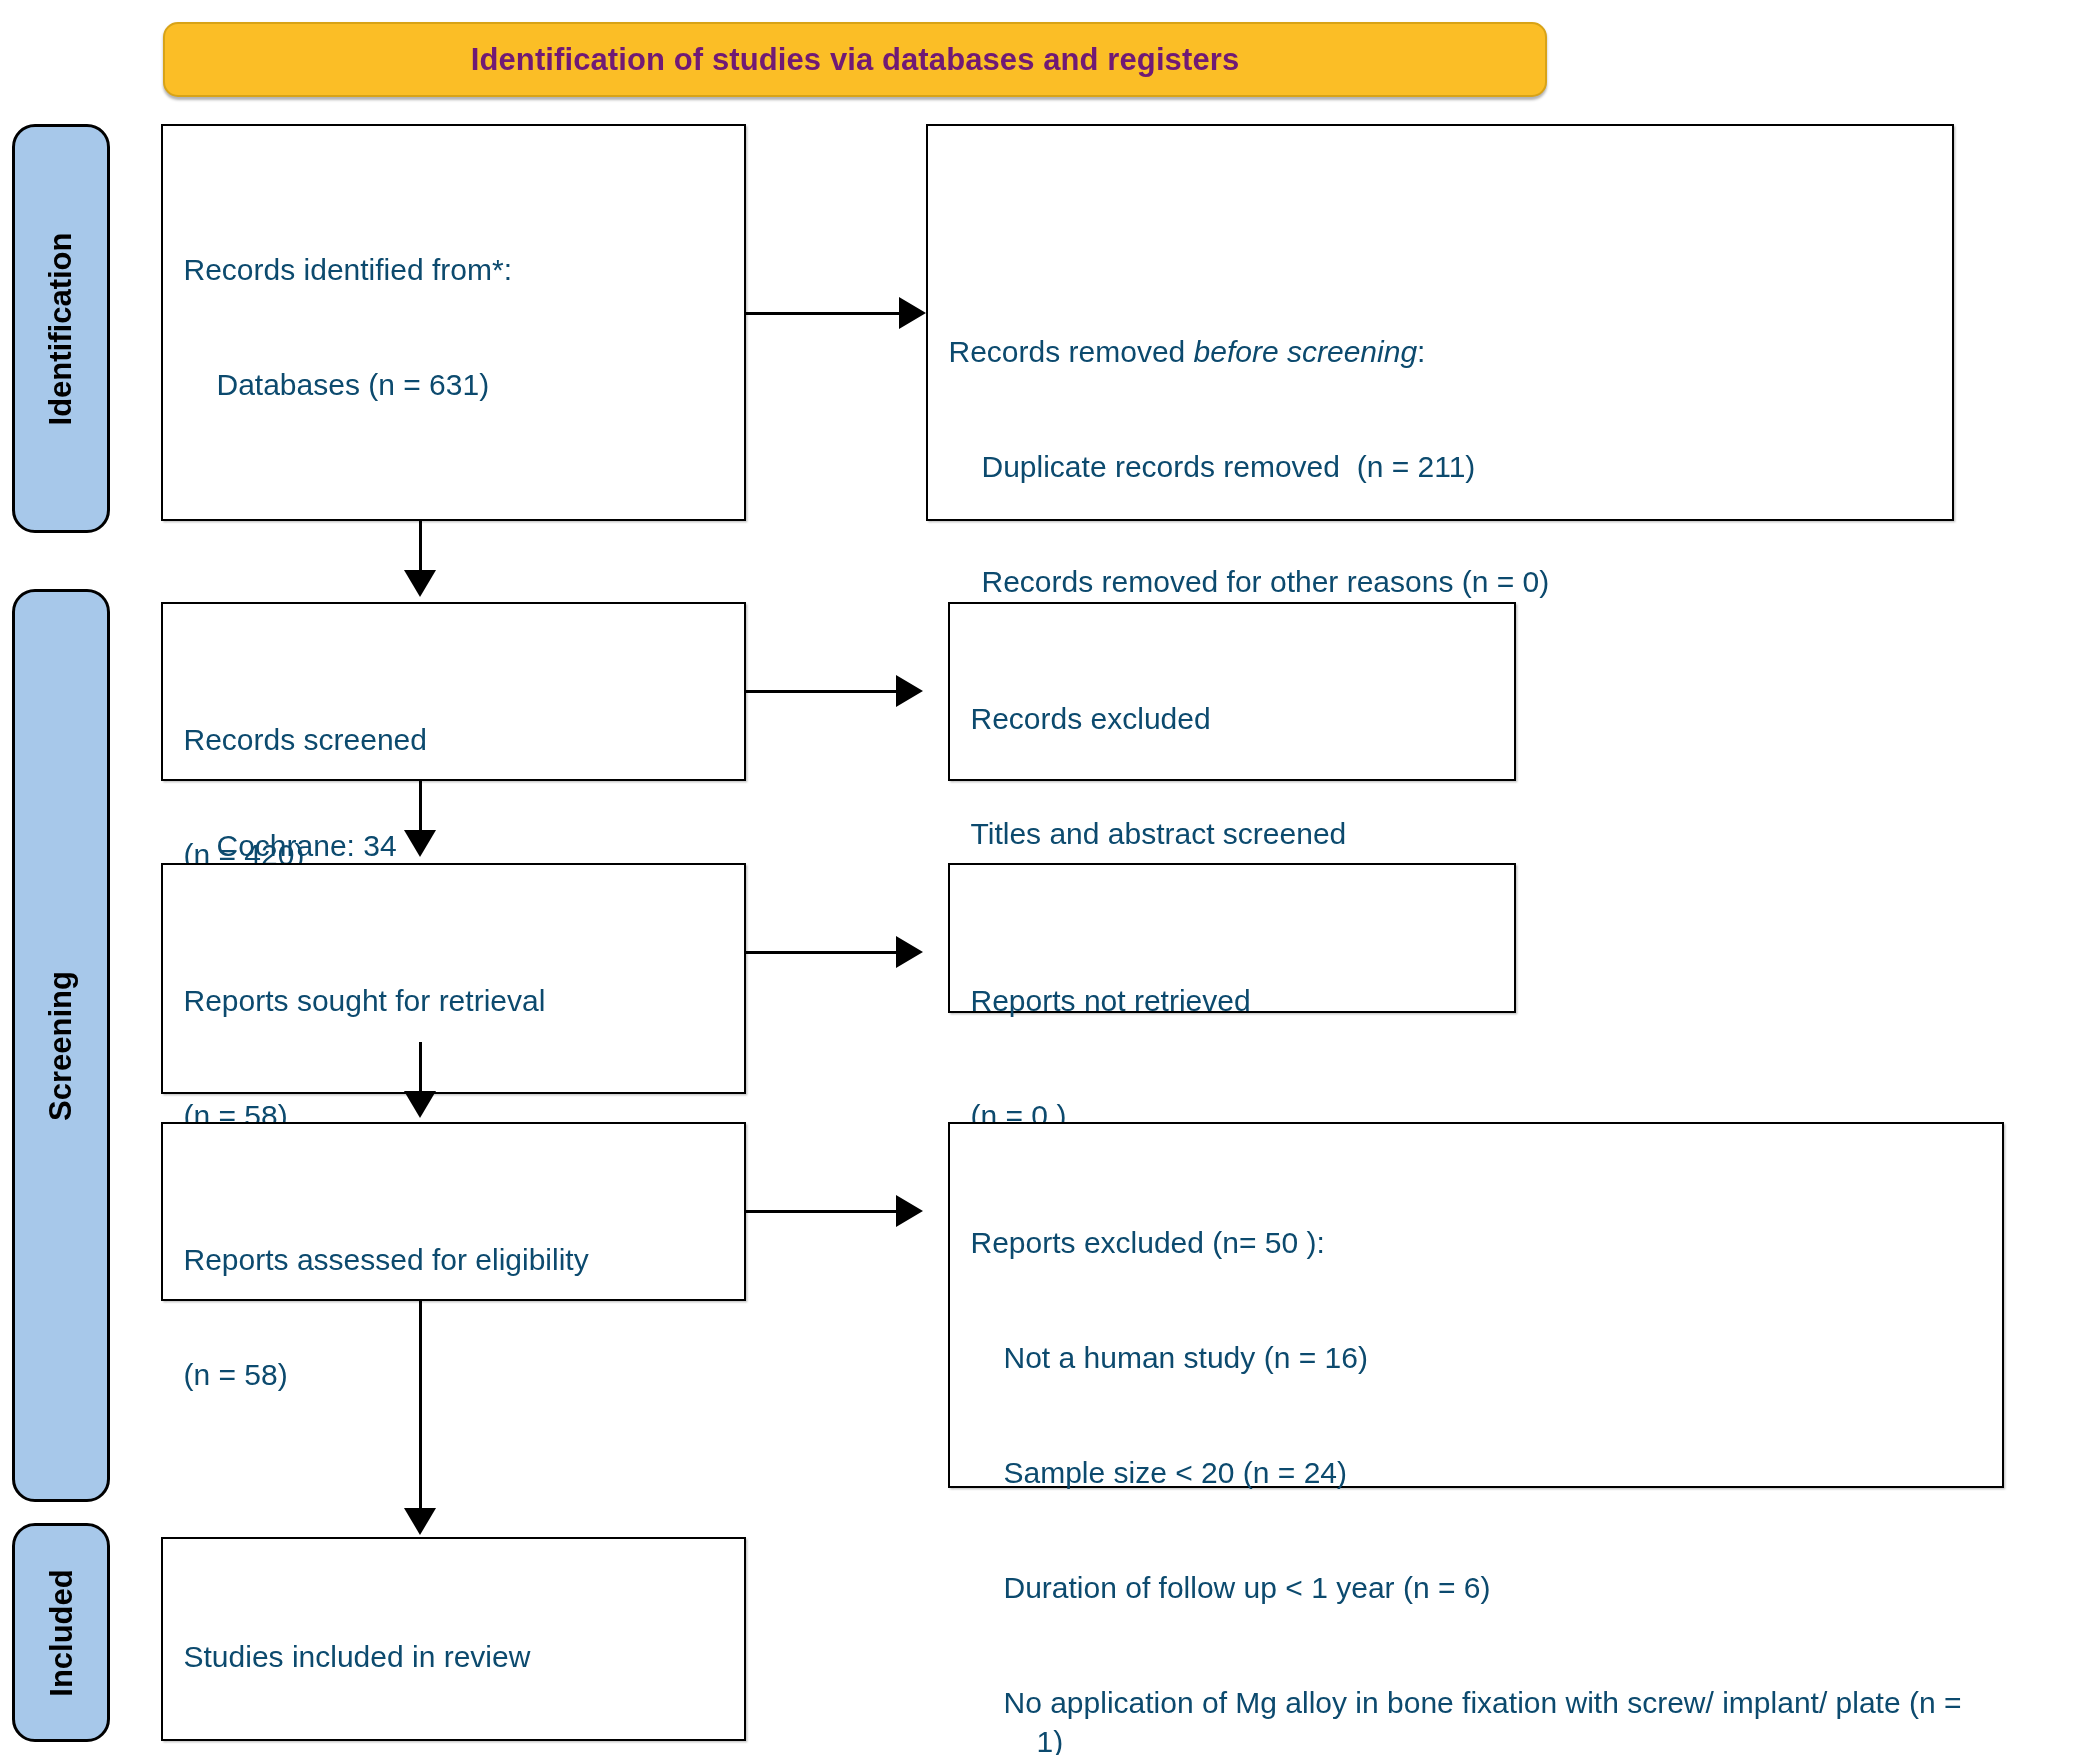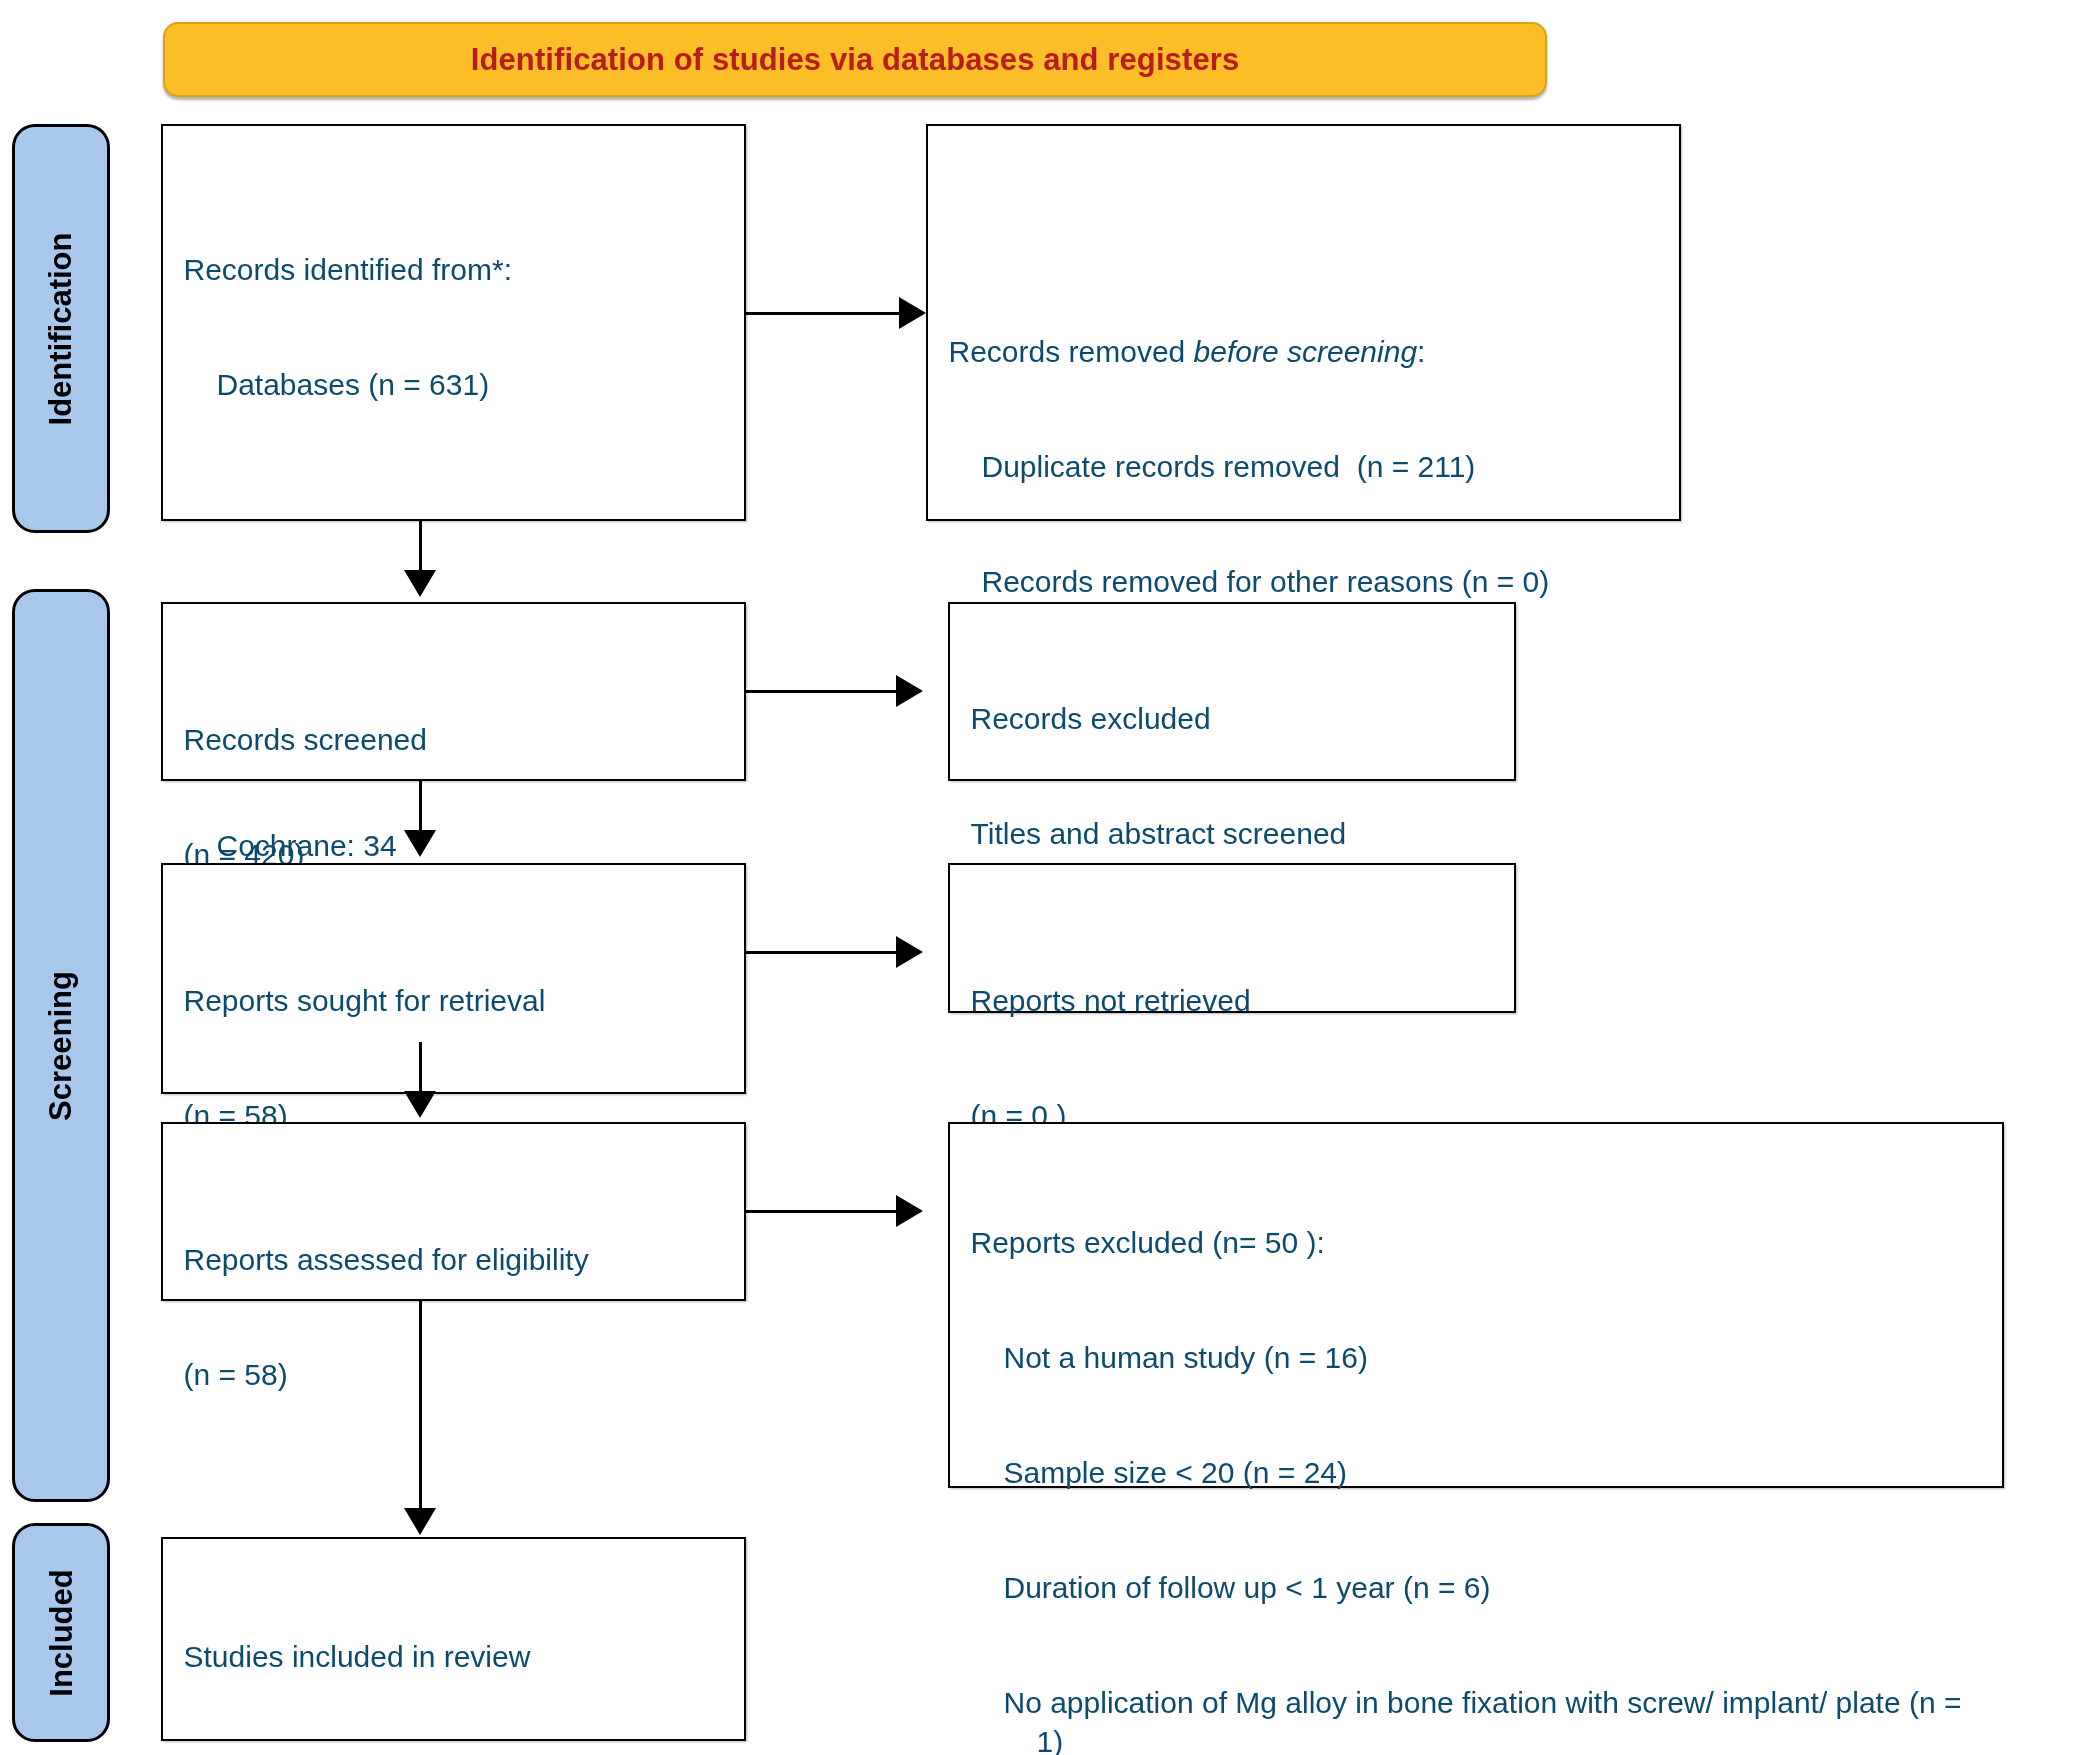--- a/index.html
+++ b/index.html
@@ -24,21 +24,21 @@
     border-radius: 15px;
     box-shadow: 0 2.1px 2.7px rgba(0,0,0,0.30);
     display: flex;
     align-items: center;
     justify-content: center;
     box-sizing: border-box;
   }
   .banner-label {
     font-size: 31px;
     font-weight: bold;
-    color: #b91c1c;
+    color: #701a75;
     letter-spacing: 0.1px;
     text-align: center;
   }
 
   
   .stage-tab {
     position: absolute;
     background: #A7C8EA;
     border: 3.4px solid #000000;
     border-radius: 23px;
@@ -130,21 +130,21 @@
     <div class="box-text" style="top:48px;">
       <div>Records identified from*:</div>
       <div class="indent-1">Databases (n = 631)</div>
       <div class="indent-1">&nbsp;</div>
       <div class="indent-1">Pubmed: 379</div>
       <div class="indent-1">Medline: 218</div>
       <div class="indent-1">Cochrane: 34</div>
     </div>
   </div>
 
-  <div class="flow-box" style="left:926px; top:124px; width:755px; height:397px;">
+  <div class="flow-box" style="left:926px; top:124px; width:1028px; height:397px;">
     <div class="box-text" style="top:130px;">
       <div><span>Records removed </span><span class="italic">before screening</span><span>:</span></div>
       <div class="indent-1">Duplicate records removed  (n = 211)</div>
       <div class="indent-1">Records removed for other reasons (n = 0)</div>
     </div>
   </div>
 
   <div class="h-line" style="left:746px; top:312px; width:155px;"></div>
   <div class="arrow-right" style="left:899px; top:297px;"></div>
 

